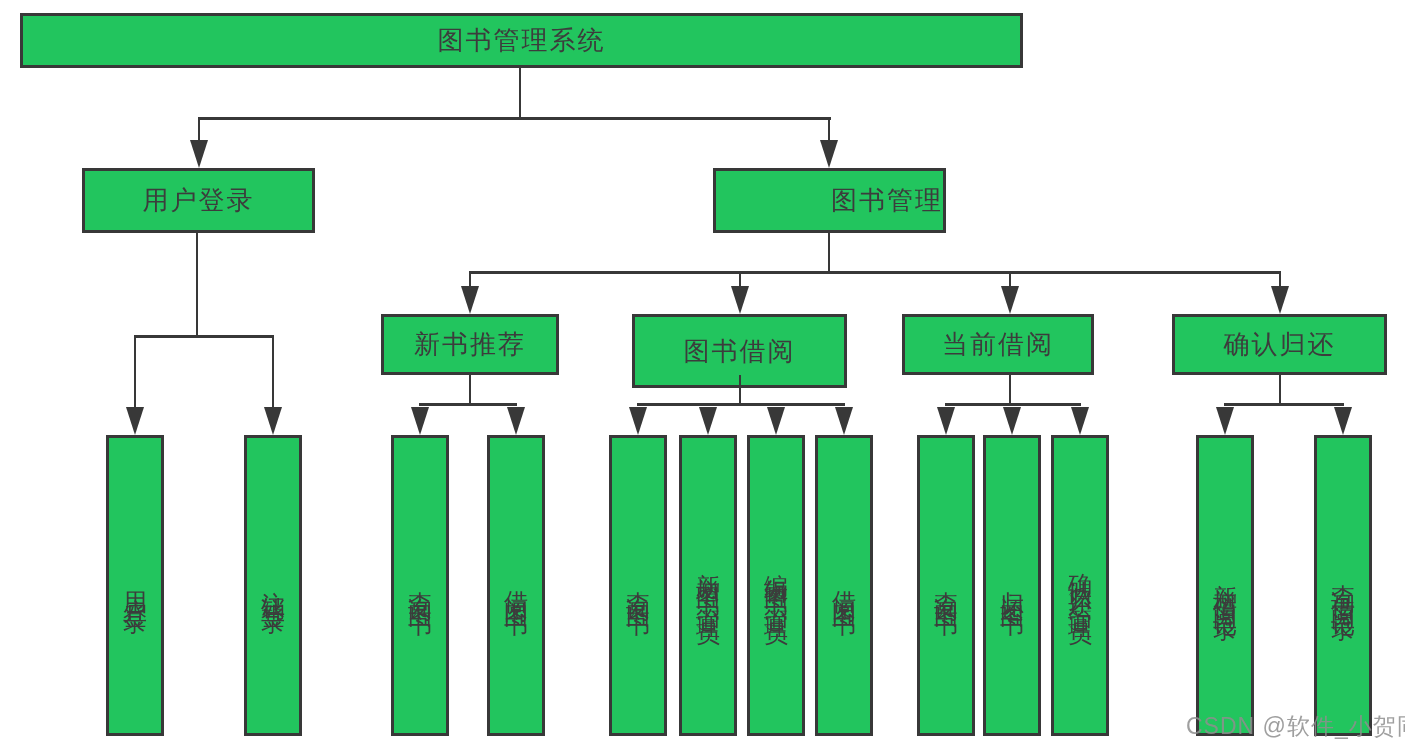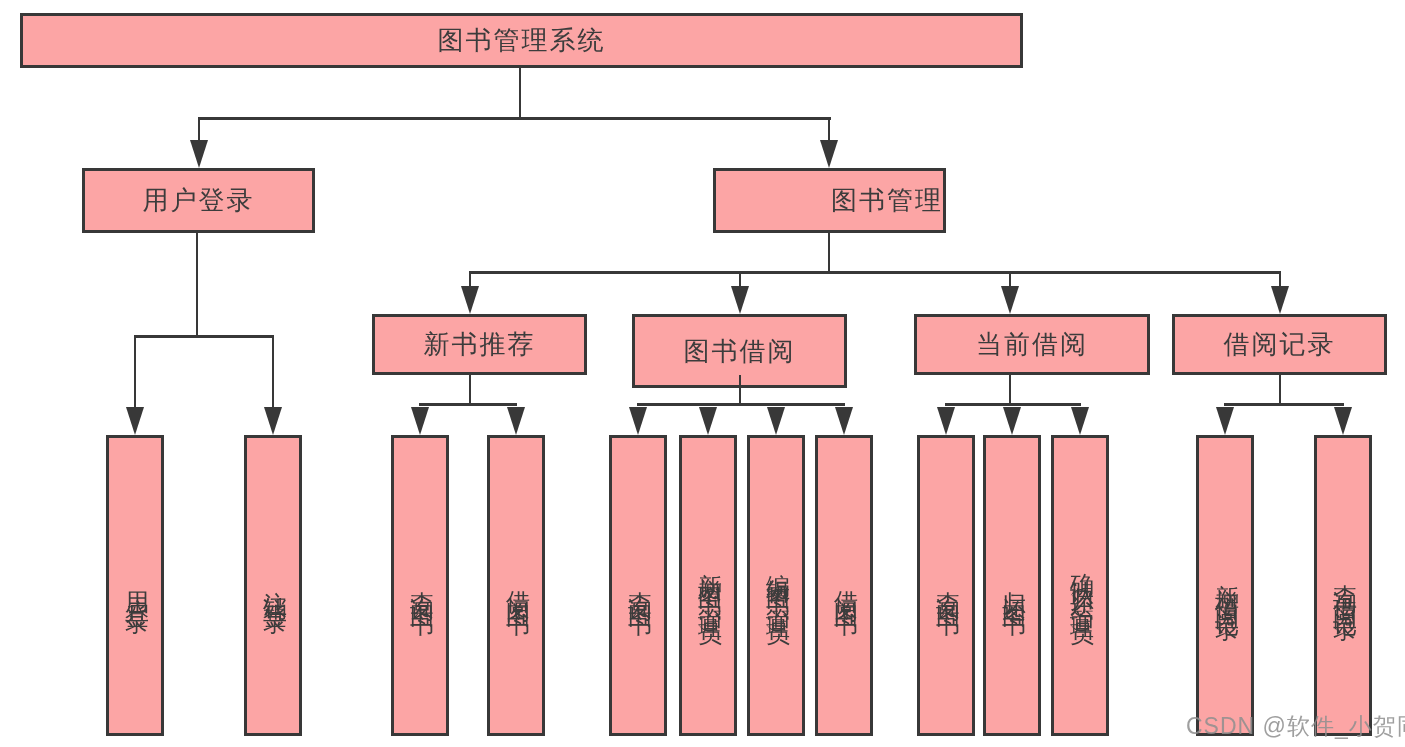--- a/index.html
+++ b/index.html
@@ -11,28 +11,27 @@
     position: relative;
     width: 1405px;
     height: 747px;
     background: #ffffff;
     font-family: "Liberation Sans", sans-serif;
     color: #3c3c3c;
     overflow: hidden;
   }
   .node {
     position: absolute;
-    background: #fca5a5;
+    background: #22c55e;
     border: 3px solid #383838;
     box-sizing: border-box;
     display: flex;
     align-items: center;
     justify-content: center;
     text-align: center;
-    font-family: Liberation Mono, monospace;
   }
   .node.h-node {
     font-size: 26px;
     letter-spacing: 2px;
     white-space: nowrap;
   }
   .node.v-node .v-label {
     writing-mode: vertical-rl;
     text-orientation: mixed;
     font-size: 24px;
@@ -97,31 +96,31 @@
   <div class="hline" style="left:469px; top:271px; width:812px; height:3px;"></div>
   <div class="vline" style="left:469px; top:271px; width:2px; height:18px;"></div>
   <div class="vline" style="left:739px; top:271px; width:2px; height:18px;"></div>
   <div class="vline" style="left:1009px; top:271px; width:2px; height:18px;"></div>
   <div class="vline" style="left:1279px; top:271px; width:2px; height:18px;"></div>
   <div class="arrowhead" style="left:461px; top:286px;"></div>
   <div class="arrowhead" style="left:731px; top:286px;"></div>
   <div class="arrowhead" style="left:1001px; top:286px;"></div>
   <div class="arrowhead" style="left:1271px; top:286px;"></div>
 
-  <div class="node h-node" style="left:372px; top:314px; width:215px; height:61px;">
+  <div class="node h-node" style="left:381px; top:314px; width:178px; height:61px;">
     <span>新书推荐</span>
   </div>
   <div class="node h-node" style="left:632px; top:314px; width:215px; height:74px;">
     <span>图书借阅</span>
   </div>
-  <div class="node h-node" style="left:902px; top:314px; width:236px; height:61px;margin-left:12px;">
+  <div class="node h-node" style="left:902px; top:314px; width:192px; height:61px;">
     <span>当前借阅</span>
   </div>
   <div class="node h-node" style="left:1172px; top:314px; width:215px; height:61px;">
-    <span>借阅记录</span>
+    <span>确认归还</span>
   </div>
 
   <div class="vline" style="left:469px; top:375px; width:2px; height:29px;"></div>
   <div class="hline" style="left:419px; top:403px; width:98px; height:3px;"></div>
   <div class="arrowhead" style="left:411px; top:407px;"></div>
   <div class="arrowhead" style="left:507px; top:407px;"></div>
 
   <div class="vline" style="left:739px; top:375px; width:2px; height:29px;"></div>
   <div class="hline" style="left:637px; top:403px; width:208px; height:3px;"></div>
   <div class="arrowhead" style="left:629px; top:407px;"></div>

